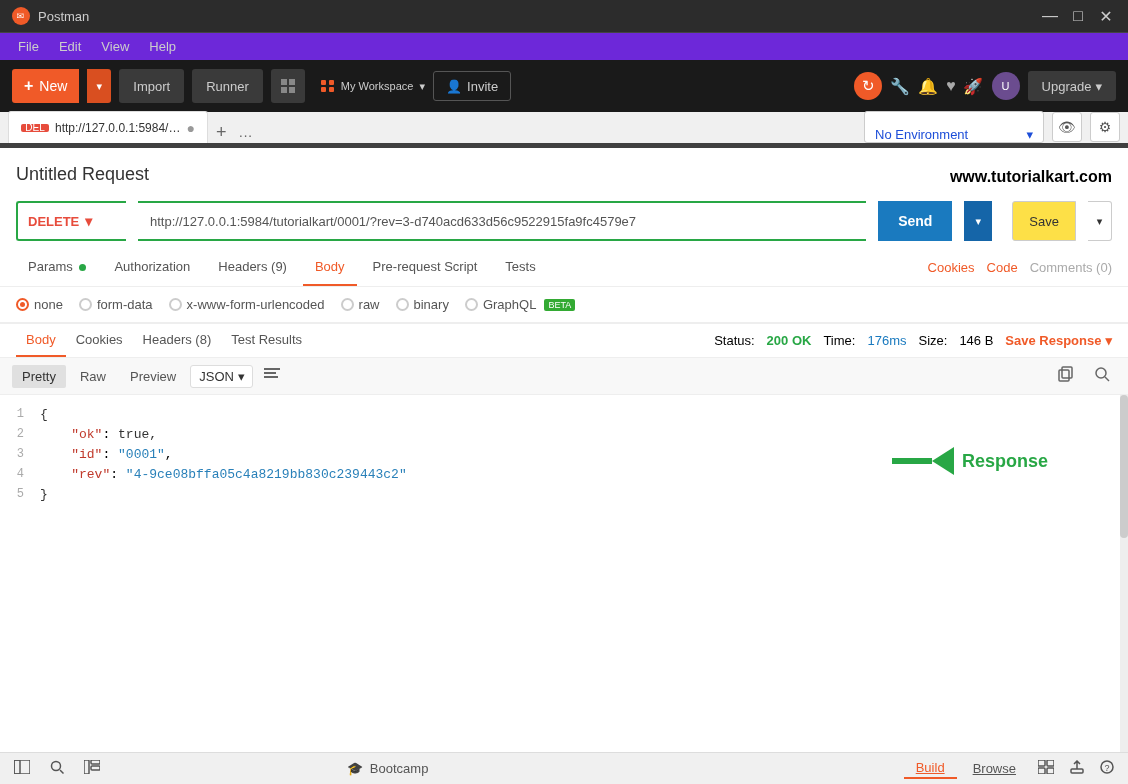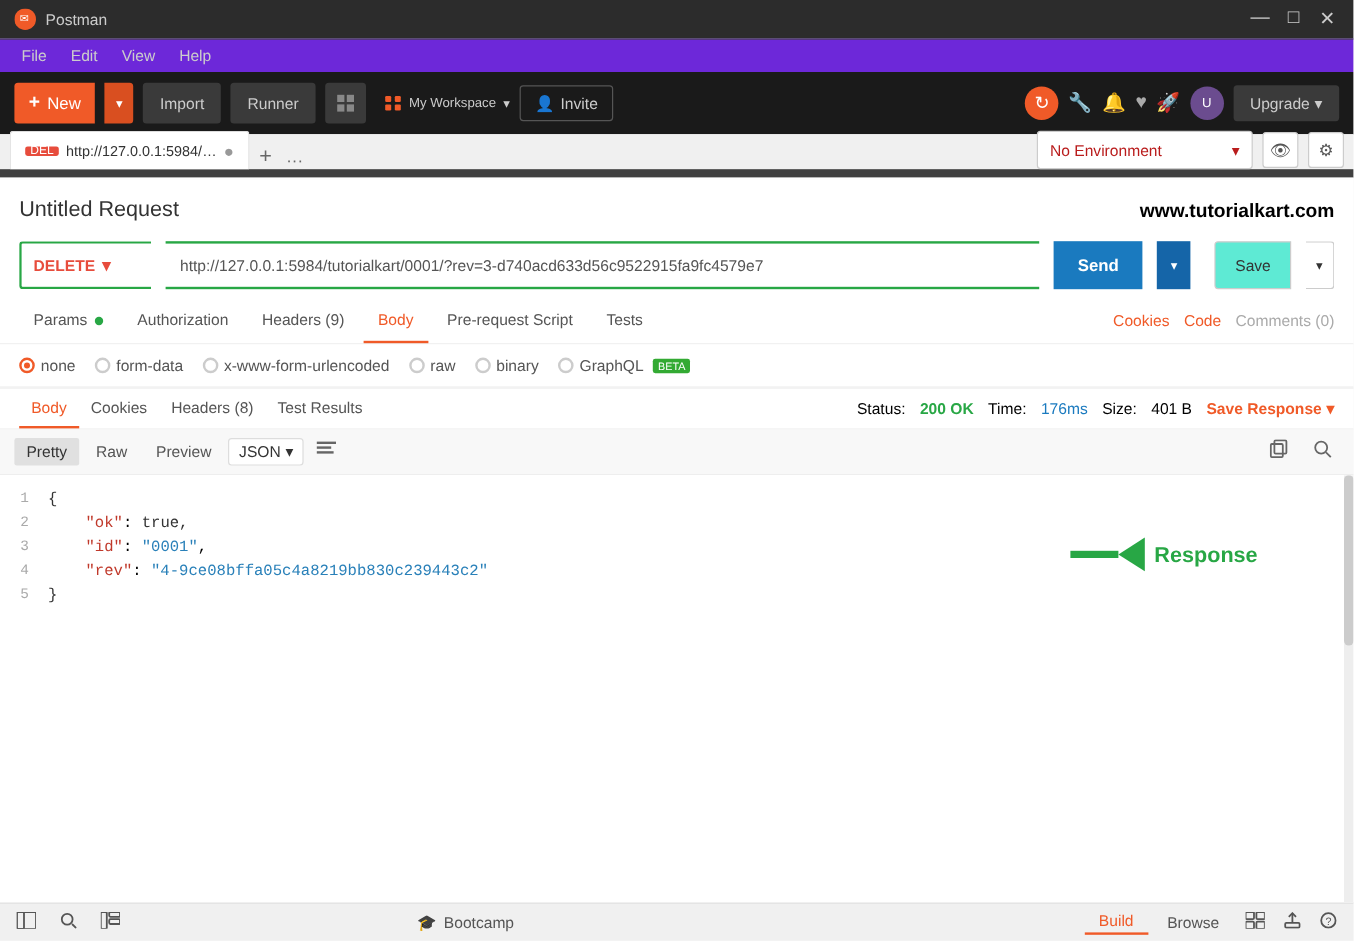--- a/index.html
+++ b/index.html
@@ -145,21 +145,21 @@
     
     .content { flex: 1; display: flex; flex-direction: column; }
 
     
     .tabs-bar {
       background: #f0f0f0;
       height: 36px;
       display: flex;
       align-items: flex-end;
       padding: 0 8px;
-      border-bottom: 7px solid #404040;
+      border-bottom: 5px solid #404040;
     }
     .tab {
       height: 32px;
       padding: 0 12px;
       display: flex;
       align-items: center;
       gap: 6px;
       background: #fff;
       border: 1px solid #ddd;
       border-bottom: none;
@@ -172,25 +172,25 @@
     .tab-text { color: #333; font-size: 12px; white-space: nowrap; overflow: hidden; text-overflow: ellipsis; }
     .tab-close { color: #999; font-size: 14px; cursor: pointer; }
     .tab-add { background: transparent; border: none; color: #666; font-size: 18px; cursor: pointer; padding: 0 6px; margin-left: 2px; }
     .tab-more { background: transparent; border: none; color: #666; cursor: pointer; padding: 0 6px; font-size: 14px; }
     .env-select {
       height: 32px;
       padding: 0 10px;
       border: 1px solid #ccc;
       border-radius: 3px;
       background: #fff;
-      color: #b91c1c;
+      color: #1d4ed8;
       font-size: 13px;
       min-width: 180px;
       display: flex;
-      align-items: center;
+      align-items: flex-end;
       justify-content: space-between;
       cursor: pointer;
     }
     .env-icon-btn {
       width: 30px; height: 30px;
       border: 1px solid #ccc;
       border-radius: 3px;
       background: #fff;
       display: flex;
       align-items: center;
@@ -251,21 +251,21 @@
       border: none;
       height: 40px;
       width: 28px;
       cursor: pointer;
       display: flex;
       align-items: center;
       justify-content: center;
       font-size: 11px;
     }
     .save-btn {
-      background: #5eead4;
+      background: #fde047;
       color: #333;
       border: 1px solid #ccc;
       height: 40px;
       padding: 0 16px;
       font-size: 13px;
       cursor: pointer;
       margin-left: 8px;
       border-radius: 3px 0 0 3px;
     }
     .save-btn-dropdown {
@@ -441,20 +441,21 @@
     }
     .bottom-icon-btn { background: transparent; border: none; color: #555; cursor: pointer; font-size: 14px; padding: 2px 6px; }
     .bottom-tab {
       padding: 2px 12px;
       font-size: 13px;
       color: #555;
       cursor: pointer;
       display: flex;
       align-items: center;
       gap: 5px;
+      text-decoration: underline;
     }
     .bottom-tab.active { color: #f05a28; border-bottom: 2px solid #f05a28; }
     .bottom-center { margin-left: auto; margin-right: auto; display: flex; align-items: center; gap: 6px; font-size: 13px; color: #555; }
     .bottom-right { margin-left: auto; display: flex; gap: 4px; }
   </style>
 </head>
 <body>
 
 <div class="title-bar">
   <div class="title-bar-left">
@@ -641,21 +642,21 @@
         </div>
         <div class="resp-tab">
           <span>Test Results</span>
         </div>
         <div class="resp-status">
           <span>Status:</span>
           <span class="status-ok">200 OK</span>
           <span>Time:</span>
           <span class="status-time">176ms</span>
           <span>Size:</span>
-          <span>401 B</span>
+          <span>146 B</span>
           <button class="save-response-btn">
             <span>Save Response</span>
             <span>▾</span>
           </button>
         </div>
       </div>
 
       <div class="resp-format-bar">
         <div class="resp-format-tab active">
           <span>Pretty</span>

